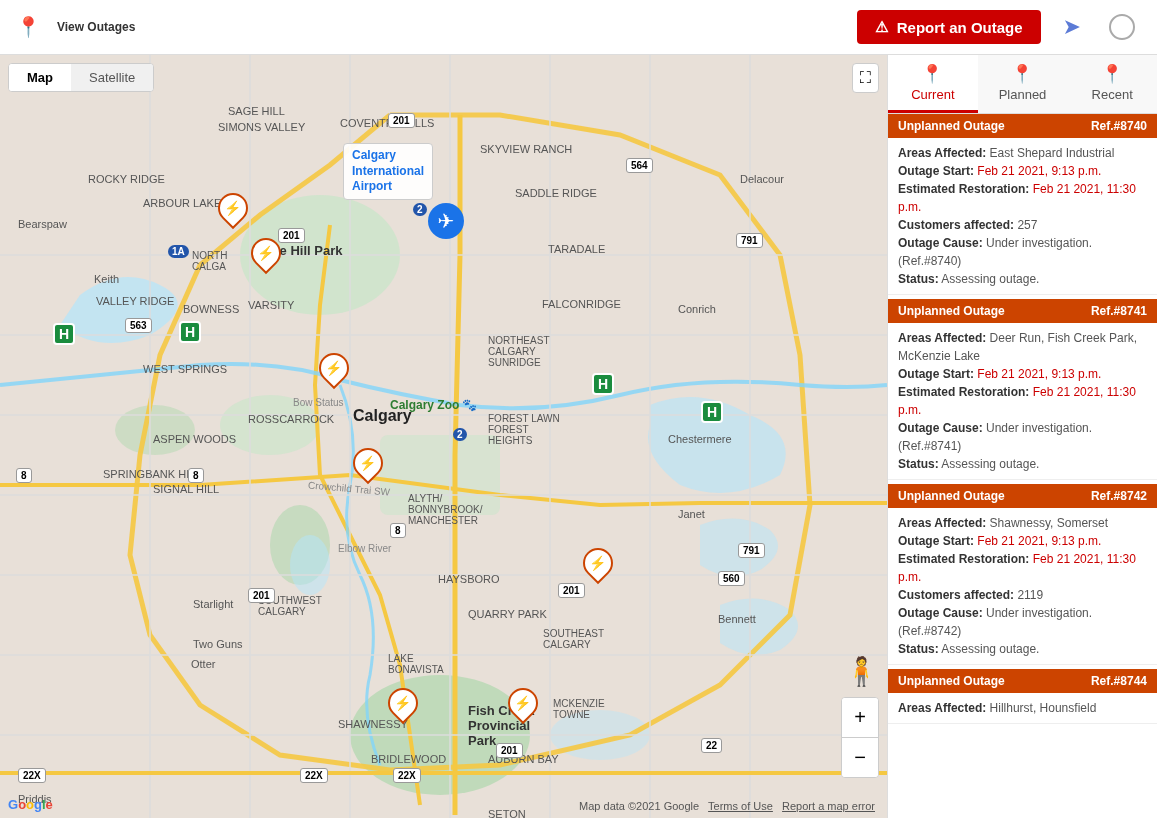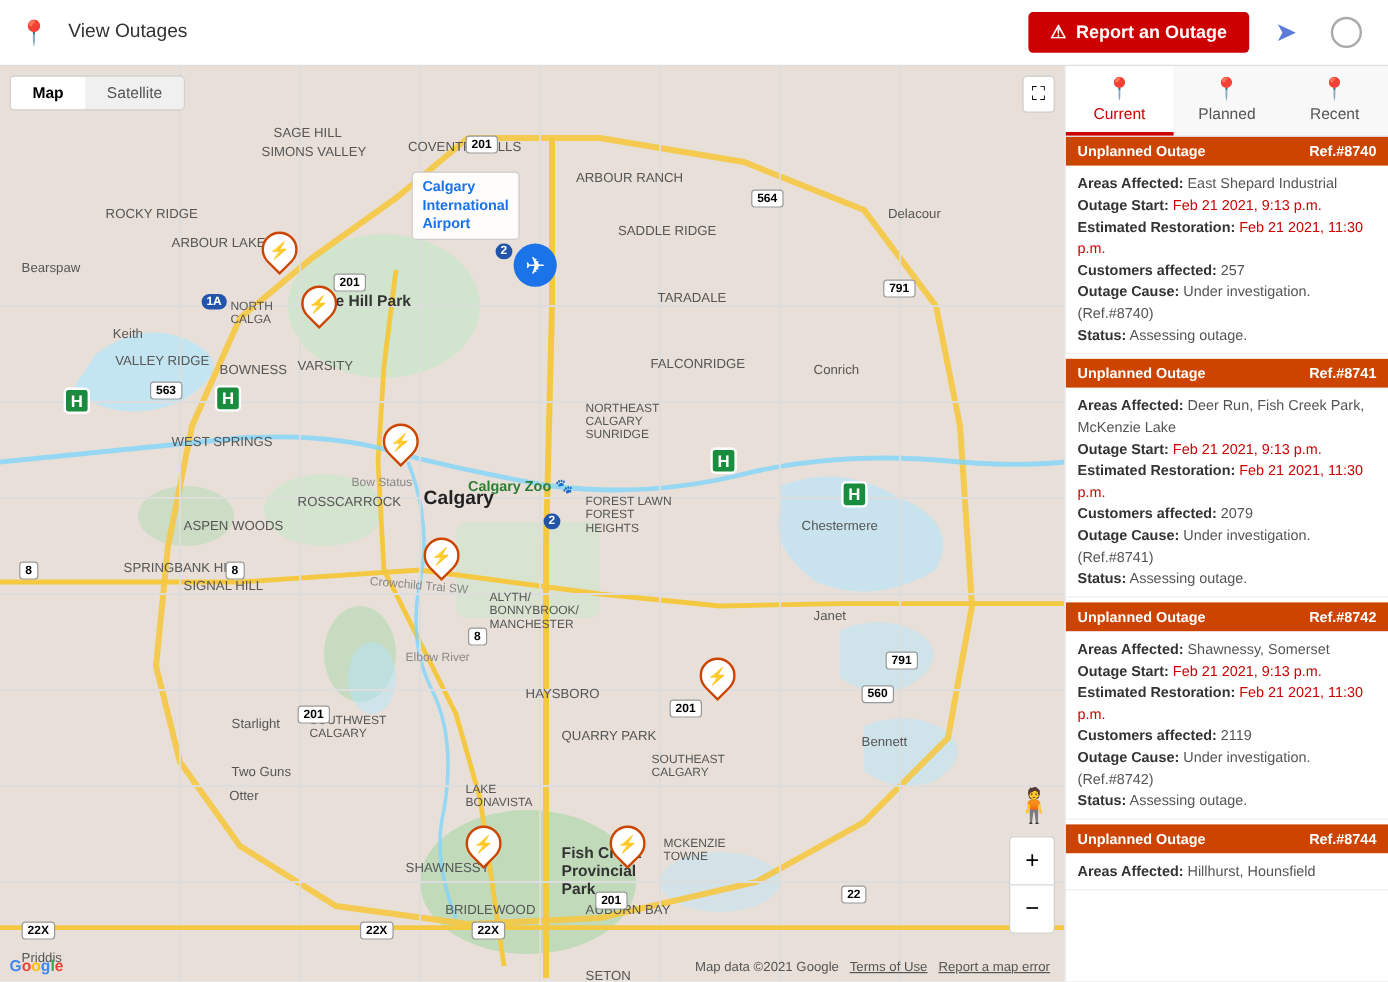--- a/index.html
+++ b/index.html
@@ -293,21 +293,21 @@
     
     .outage-list::-webkit-scrollbar { width: 8px; }
     .outage-list::-webkit-scrollbar-track { background: #f1f1f1; }
     .outage-list::-webkit-scrollbar-thumb { background: #bbb; border-radius: 4px; }
   </style>
 </head>
 <body>
 
 <div id="header">
   <span style="color:#7b2d8b;font-size:20px;">📍</span>
-  <span style="font-size:16px;color:#333;font-weight:400;">View Outages</span>
+  <span style="font-size:12px;color:#333;font-weight:700;">View Outages</span>
   <div class="spacer"></div>
   <button class="report-btn">
     <span>⚠</span>
     <span>Report an Outage</span>
   </button>
   <span style="font-size:22px;color:#5c7bd6;cursor:pointer;margin:0 6px;">➤</span>
   <span style="font-size:22px;color:#aaa;cursor:pointer;margin:0 6px;border:2px solid #aaa;border-radius:50%;width:26px;height:26px;display:inline-flex;align-items:center;justify-content:center;"></span>
 </div>
 
 <div id="main">
@@ -358,21 +358,21 @@
       <line x1="550" y1="0" x2="550" y2="763" stroke="#ddd" stroke-width="1.5"></line>
       <line x1="650" y1="0" x2="650" y2="763" stroke="#ddd" stroke-width="1.5"></line>
       <line x1="750" y1="0" x2="750" y2="763" stroke="#ddd" stroke-width="1.5"></line>
 
       <line x1="0" y1="718" x2="887" y2="718" stroke="#f5c842" stroke-width="4"></line>
     </svg>
 
     <div class="map-label" style="top:50px;left:228px;">SAGE HILL</div>
     <div class="map-label" style="top:66px;left:218px;">SIMONS VALLEY</div>
     <div class="map-label" style="top:62px;left:340px;">COVENTRY HILLS</div>
-    <div class="map-label" style="top:88px;left:480px;">ARBOUR RANCH</div>
+    <div class="map-label" style="top:88px;left:480px;">SKYVIEW RANCH</div>
     <div class="map-label" style="top:118px;left:88px;">ROCKY RIDGE</div>
     <div class="map-label" style="top:142px;left:143px;">ARBOUR LAKE</div>
     <div class="map-label" style="top:132px;left:515px;">SADDLE RIDGE</div>
     <div class="map-label" style="top:163px;left:18px;">Bearspaw</div>
     <div class="map-label" style="top:118px;left:740px;">Delacour</div>
     <div class="map-label bold" style="top:188px;left:255px;font-size:13px;">Nose Hill Park</div>
     <div class="map-label" style="top:195px;left:192px;font-size:10px;">NORTH<br>CALGA</div>
     <div class="map-label" style="top:218px;left:94px;">Keith</div>
     <div class="map-label" style="top:240px;left:96px;">VALLEY RIDGE</div>
     <div class="map-label" style="top:248px;left:183px;">BOWNESS</div>
@@ -549,21 +549,20 @@
 
       <div class="outage-card">
         <div class="outage-card-header">
           <span>Unplanned Outage</span>
           <span>Ref.#8741</span>
         </div>
         <div class="outage-card-body">
           <div><span class="field-label">Areas Affected:</span> <span class="field-value">Deer Run, Fish Creek Park, McKenzie Lake</span></div>
           <div><span class="field-label">Outage Start:</span> <span class="field-value red">Feb 21 2021, 9:13 p.m.</span></div>
           <div><span class="field-label">Estimated Restoration:</span> <span class="field-value red">Feb 21 2021, 11:30 p.m.</span></div>
-          <div><span class="field-label">Customers affected:</span> <span class="field-value">2079</span></div>
           <div><span class="field-label">Outage Cause:</span> <span class="field-value">Under investigation. (Ref.#8741)</span></div>
           <div><span class="field-label">Status:</span> <span class="field-value">Assessing outage.</span></div>
         </div>
       </div>
 
       <div class="outage-card">
         <div class="outage-card-header">
           <span>Unplanned Outage</span>
           <span>Ref.#8742</span>
         </div>

